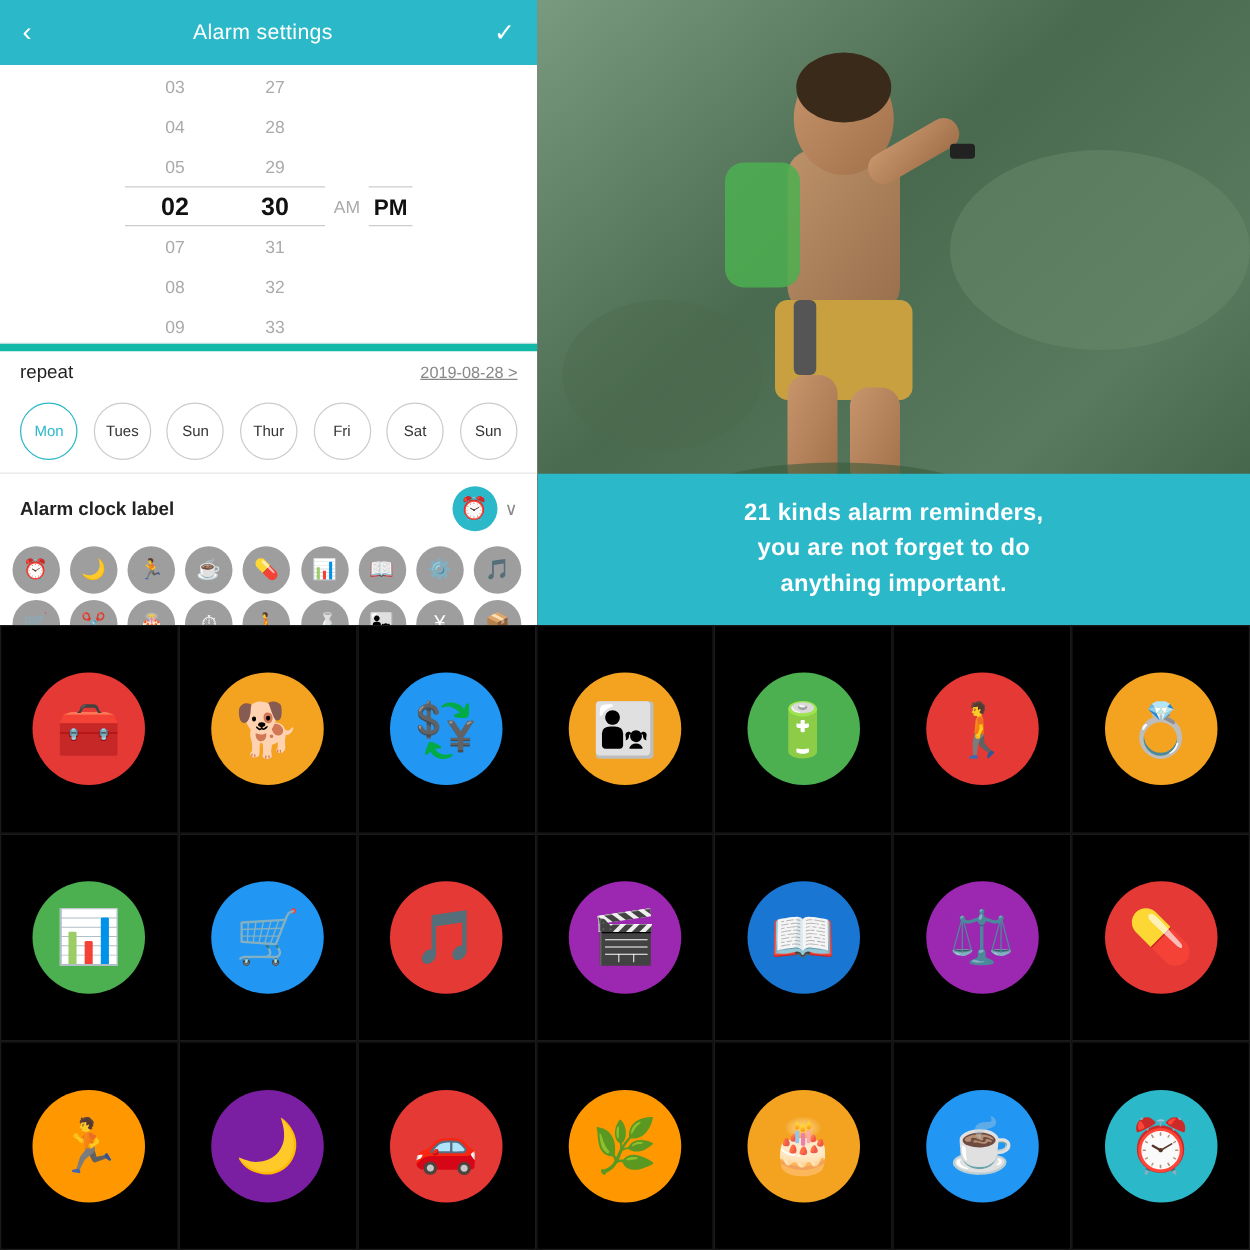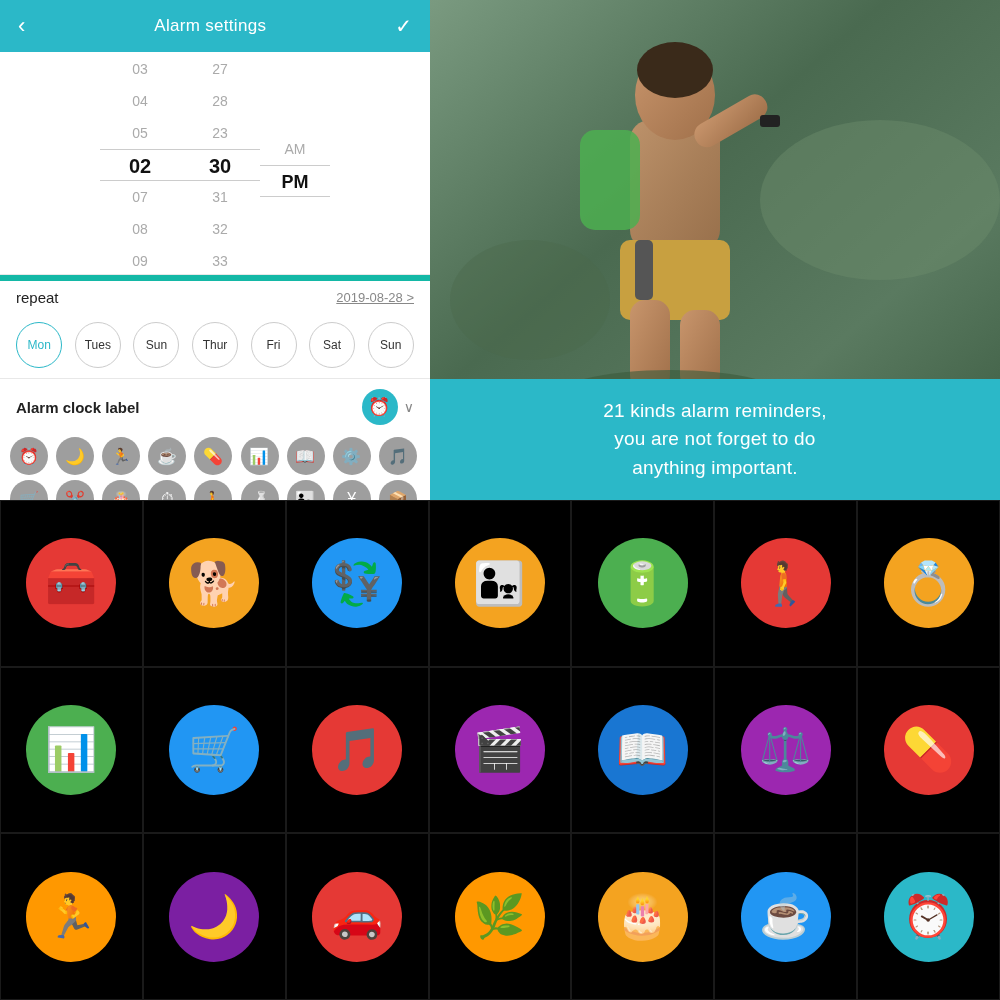--- a/index.html
+++ b/index.html
@@ -79,21 +79,21 @@
     }
     .time-column .time-item.selected {
       font-size: 20px;
       font-weight: 700;
       color: #111;
       border-top: 1.5px solid #ccc;
       border-bottom: 1.5px solid #ccc;
     }
     .ampm-column {
       display: flex;
-      flex-direction: column;
+      flex-direction: row;
       align-items: center;
       width: 70px;
       justify-content: center;
     }
     .ampm-column .ampm-item {
       height: 32px;
       line-height: 32px;
       font-size: 14px;
       color: #aaa;
       text-align: center;
@@ -229,21 +229,21 @@
       bottom: 0;
       left: 0;
       right: 0;
       background: #2bb8c8;
       padding: 18px 24px;
       text-align: center;
     }
     .cyan-text {
       color: #fff;
       font-size: 19px;
-      font-weight: 400;
+      font-weight: 700;
       line-height: 1.5;
       letter-spacing: 0.2px;
     }
 
     
     .bottom-half {
       width: 1000px;
       height: 500px;
       background: #000;
       display: grid;
@@ -294,21 +294,21 @@
         <div class="time-item">04</div>
         <div class="time-item">05</div>
         <div class="time-item selected">02</div>
         <div class="time-item">07</div>
         <div class="time-item">08</div>
         <div class="time-item">09</div>
       </div>
       <div class="time-column">
         <div class="time-item">27</div>
         <div class="time-item">28</div>
-        <div class="time-item">23</div>
+        <div class="time-item">29</div>
         <div class="time-item selected">30</div>
         <div class="time-item">31</div>
         <div class="time-item">32</div>
         <div class="time-item">33</div>
       </div>
       <div class="ampm-column">
         <div style="height:64px;"></div>
         <div class="ampm-item">AM</div>
         <div class="ampm-item selected">PM</div>
         <div style="height:64px;"></div>

